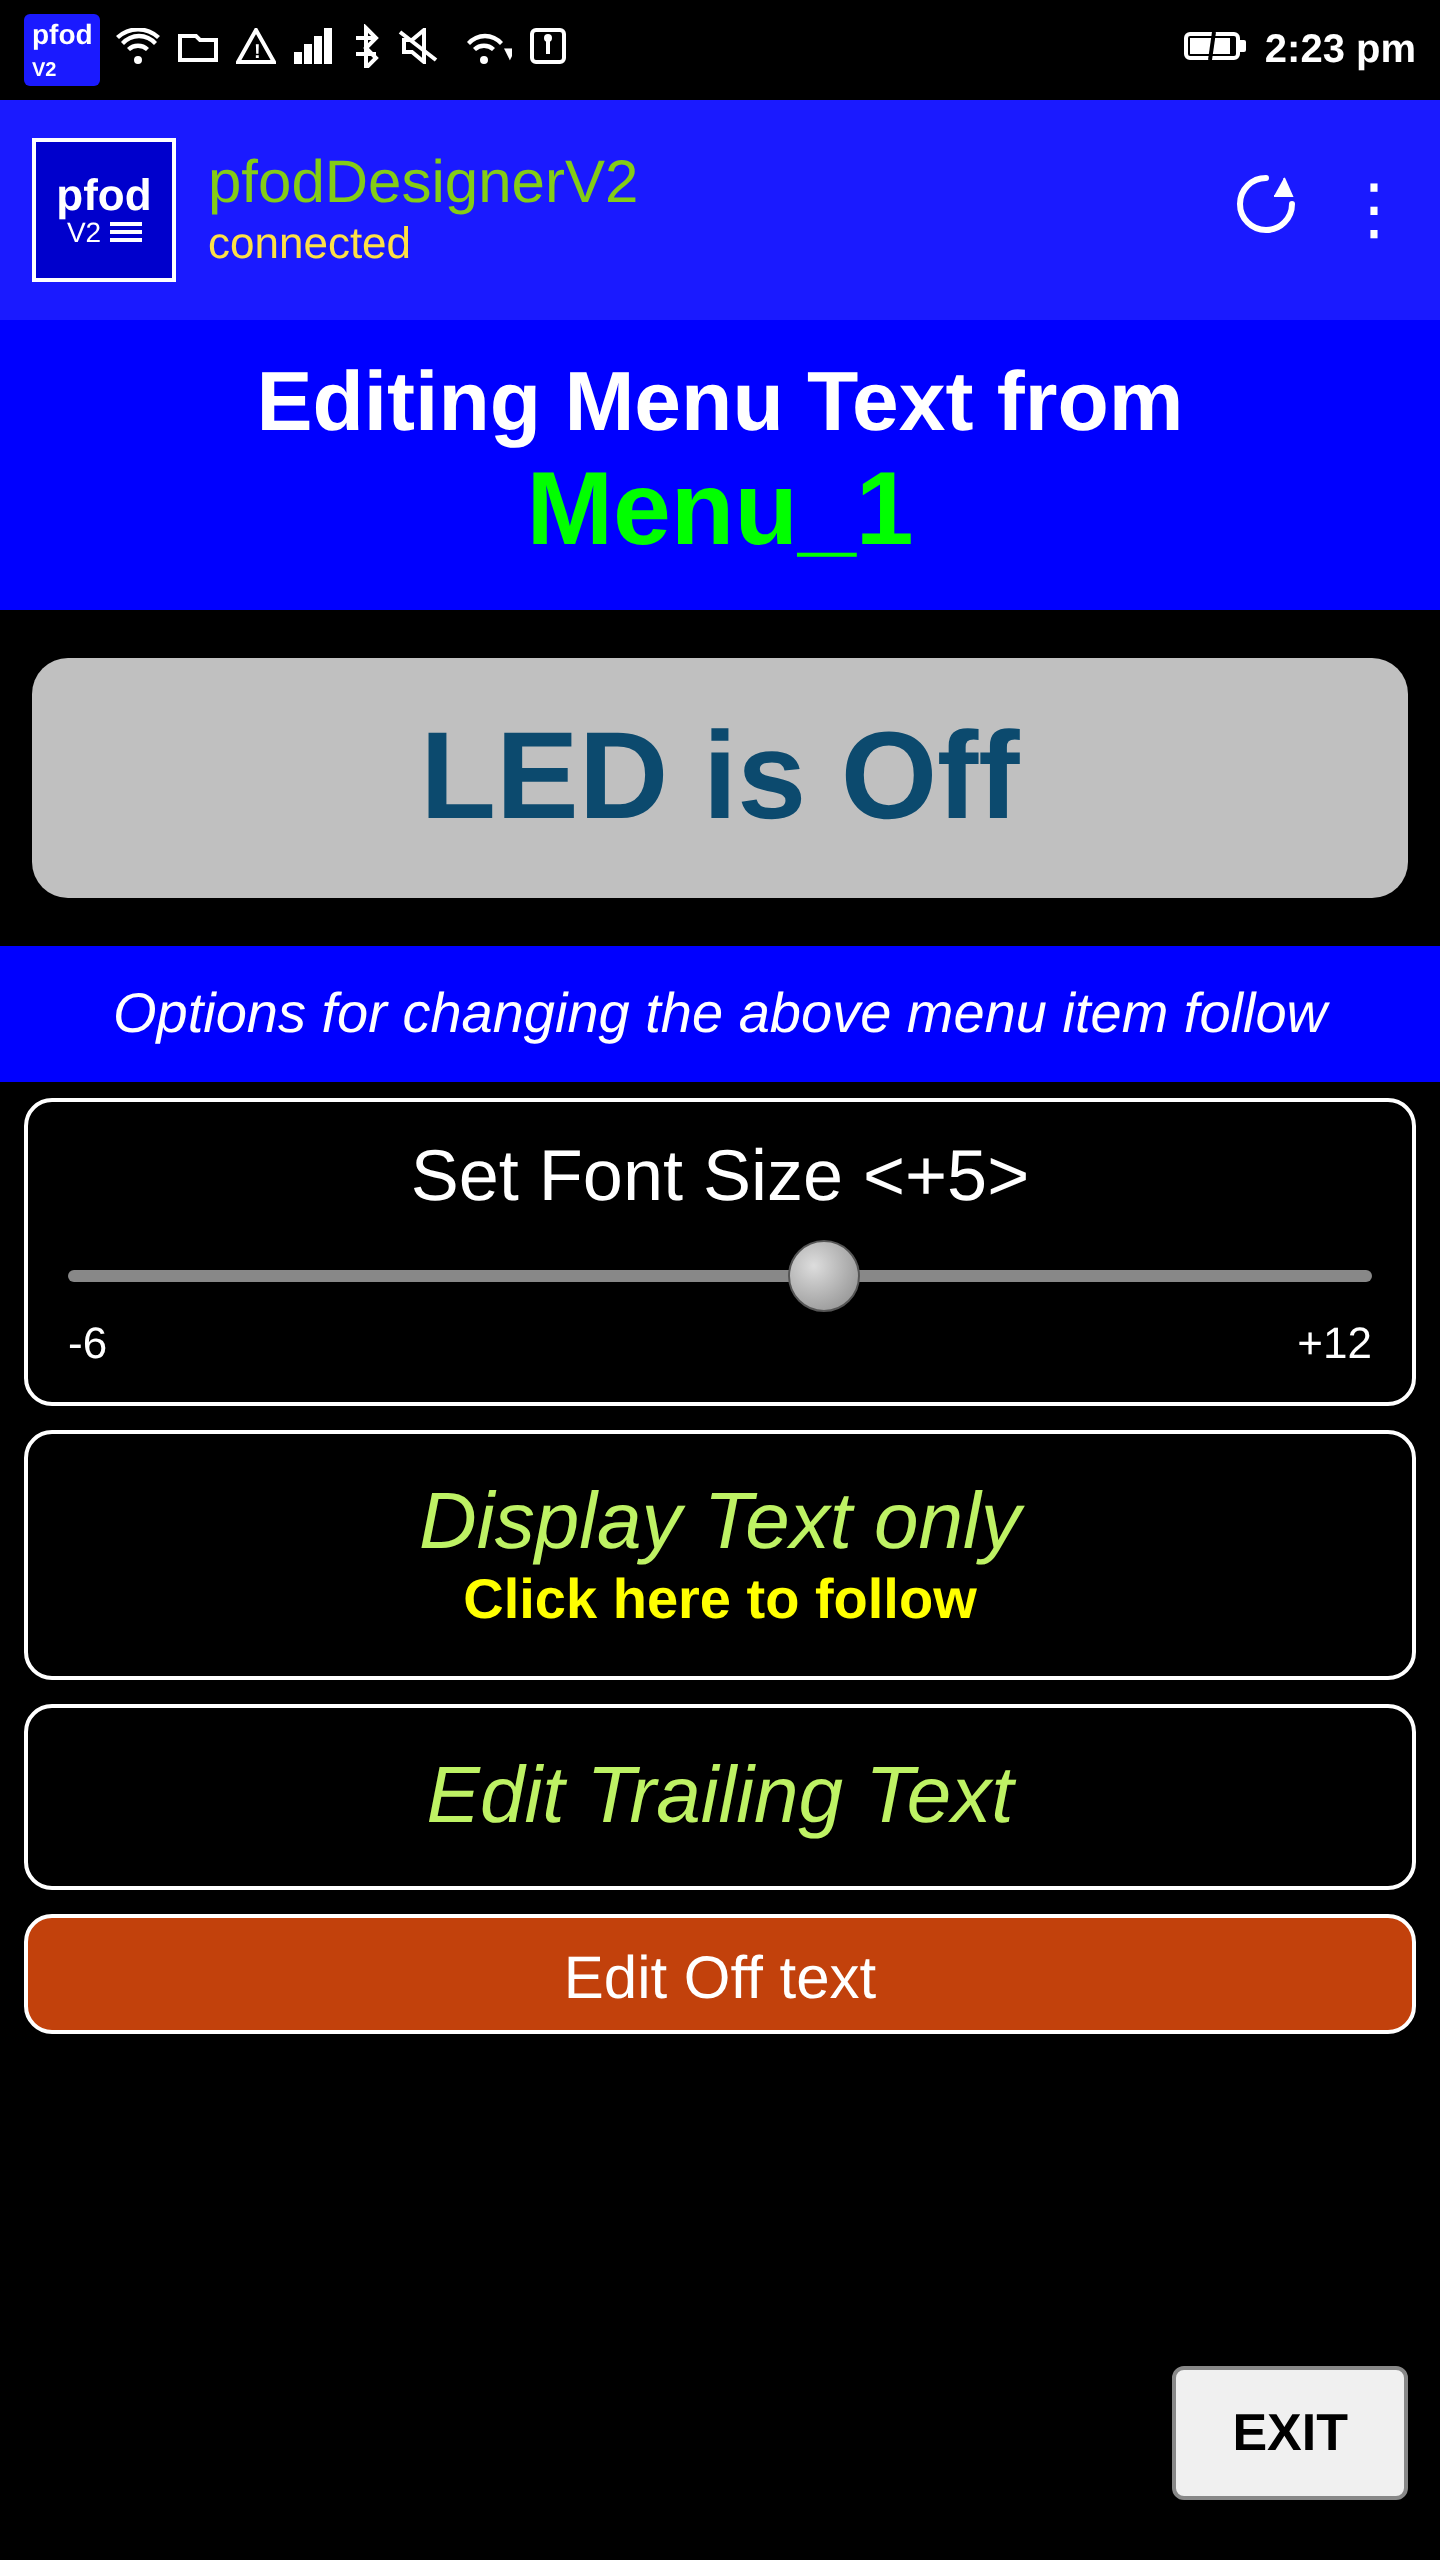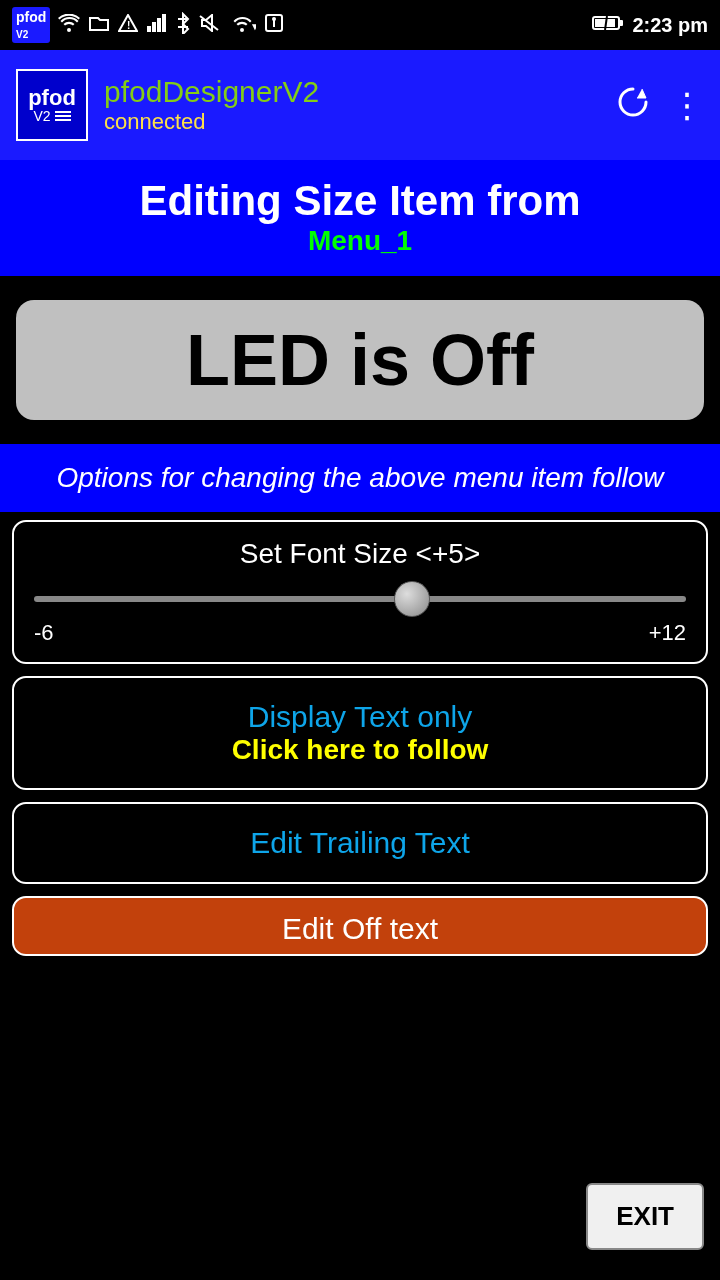--- a/index.html
+++ b/index.html
@@ -118,21 +118,21 @@
       text-align: center;
     }
     .editing-title {
       color: #fff;
       font-size: 42px;
       font-weight: bold;
       line-height: 1.1;
     }
     .editing-menu-name {
       color: #00ff00;
-      font-size: 28px;
+      font-size: 52px;
       font-weight: bold;
       line-height: 1.2;
     }
 
     
     .separator {
       width: 720px;
       height: 12px;
       background: #000;
     }
@@ -147,23 +147,23 @@
       width: 688px;
       height: 120px;
       background: #c0c0c0;
       border-radius: 18px;
       display: flex;
       align-items: center;
       justify-content: center;
       cursor: pointer;
     }
     .led-text {
-      font-size: 72px;
-      font-weight: bold;
-      color: #000000;
+      font-size: 62px;
+      font-weight: bold;
+      color: #0c4a6e;
     }
 
     
     .options-banner {
       width: 720px;
       background: #0000ff;
       padding: 16px;
       text-align: center;
     }
     .options-text {
@@ -185,21 +185,21 @@
 
     
     .font-size-control {
       border: 2px solid #fff;
       border-radius: 14px;
       padding: 16px 20px;
       background: #000;
     }
     .font-size-label {
       color: #fff;
-      font-size: 28px;
+      font-size: 36px;
       text-align: center;
       margin-bottom: 14px;
     }
     .slider-container {
       position: relative;
       width: 100%;
       height: 30px;
       display: flex;
       align-items: center;
     }
@@ -234,22 +234,23 @@
     
     .action-button {
       border: 2px solid #fff;
       border-radius: 14px;
       padding: 22px 20px;
       background: #000;
       text-align: center;
       cursor: pointer;
     }
     .action-button-main-text {
-      color: #0ea5e9;
-      font-size: 30px;
+      color: #bef264;
+      font-size: 40px;
+      font-style: italic;
     }
     .action-button-sub-text {
       color: #ffff00;
       font-size: 28px;
       font-weight: bold;
     }
 
     
     .exit-button-container {
       position: fixed;
@@ -386,21 +387,21 @@
       <svg width="34" height="34" viewBox="0 0 34 34">
           <path d="M17 4C9.8 4 4 9.8 4 17s5.8 13 13 13 13-5.8 13-13" fill="none" stroke="white" stroke-width="3" stroke-linecap="round"></path>
           <polyline points="26,4 30,13 21,13" fill="white" stroke="white" stroke-width="1"></polyline>
         </svg>
     </span>
     <span class="header-icon" style="cursor:pointer; font-size:34px; line-height:1;">⋮</span>
   </div>
 </div>
 
 <div class="editing-banner">
-  <div class="editing-title">Editing Size Item from</div>
+  <div class="editing-title">Editing Menu Text from</div>
   <div class="editing-menu-name">Menu_1</div>
 </div>
 
 <div class="separator"></div>
 
 <div class="led-area">
   <div class="led-button">
     <span class="led-text">LED is Off</span>
   </div>
 </div>

